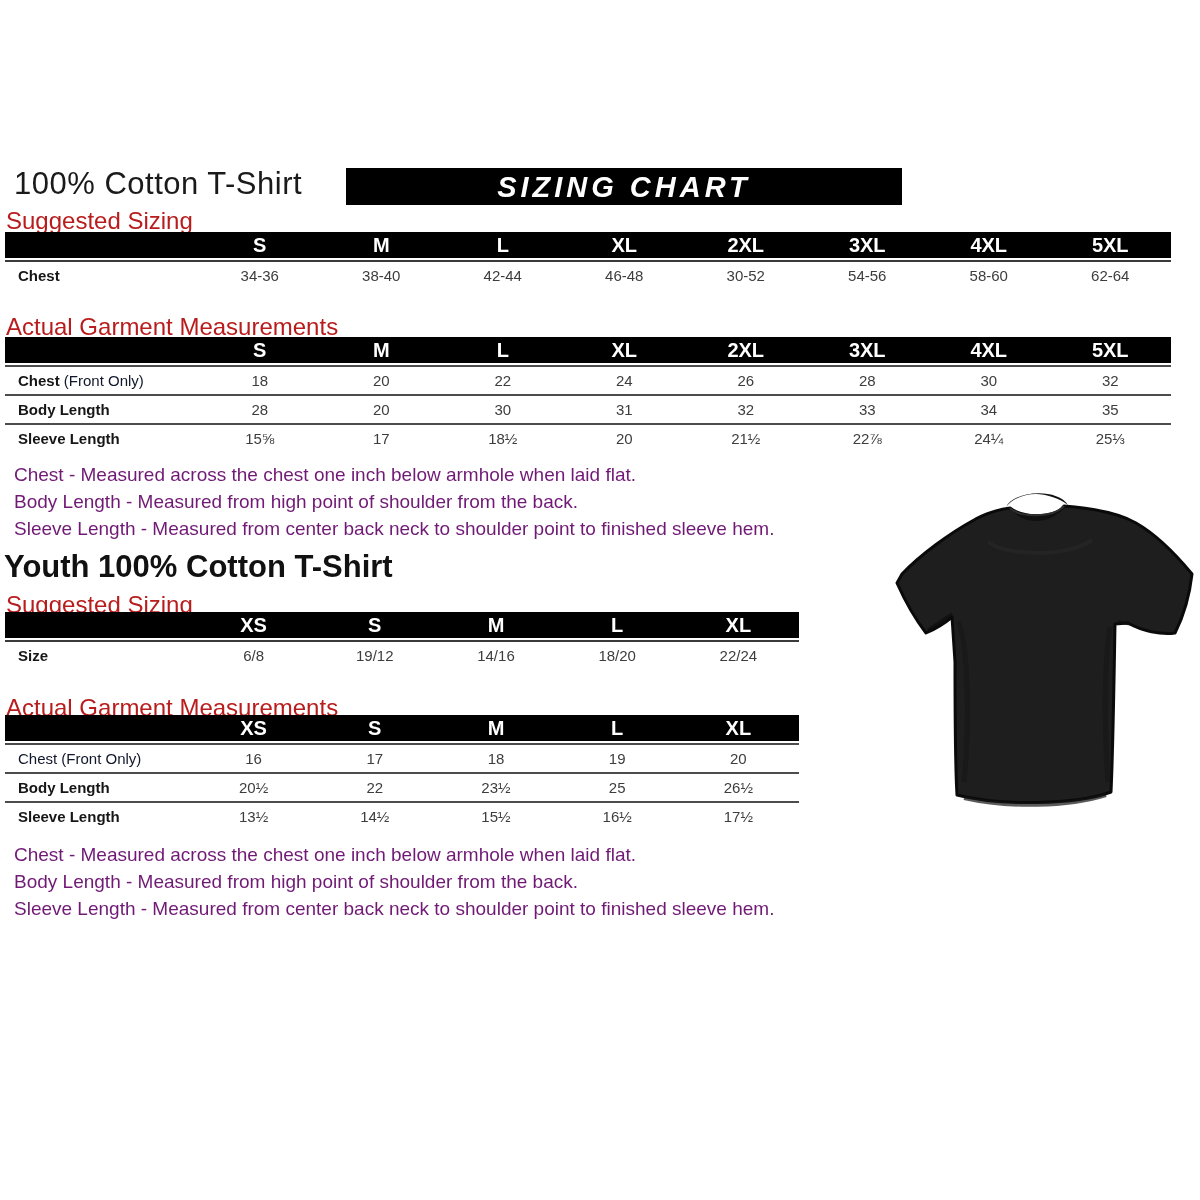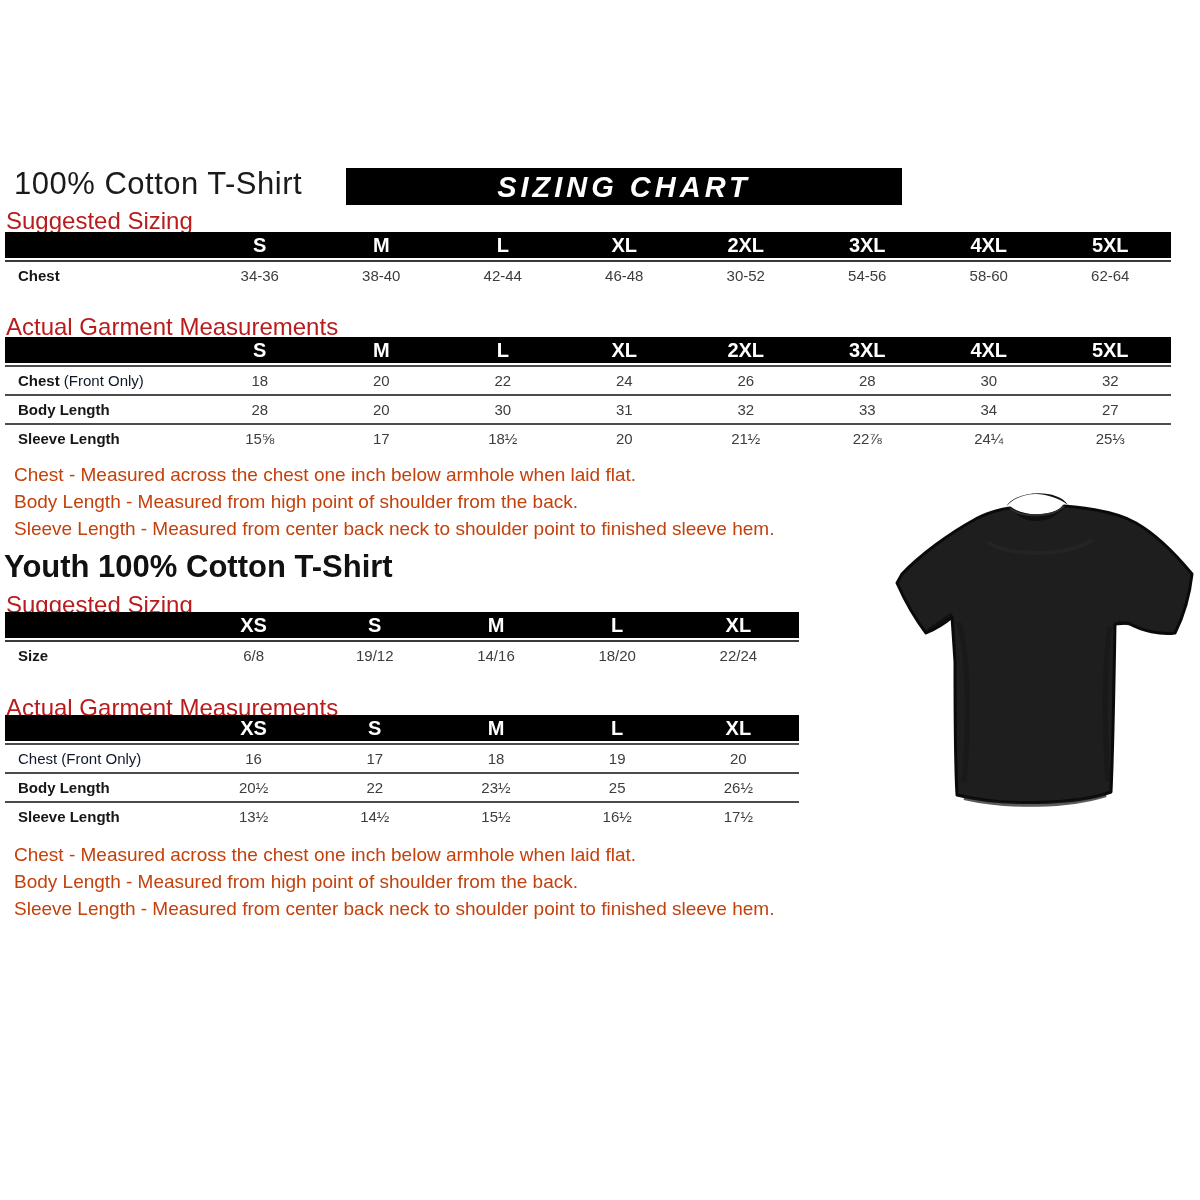--- a/index.html
+++ b/index.html
@@ -38,21 +38,21 @@
   table.sz tbody td {
     text-align:center; font-size:15px; color:#3d3d3d; height:27px;
     padding:0; border-top:2px solid #4c4c4c; vertical-align:middle;
   }
   table.sz.plain tbody td { border-top:2px solid #3a3a3a; }
   table.sz tbody td.lbl {
     text-align:left; padding-left:13px; color:#161616;
   }
   table.sz tbody td.lbl b { font-weight:700; }
   table.sz tbody td.lbl span { font-weight:400; color:#0f172a; }
-  .notes { position:absolute; left:14px; font-size:19px; color:#c2410c; line-height:27px; }
+  .notes { position:absolute; left:14px; font-size:19px; color:#701a75; line-height:27px; }
   .notes div { white-space:nowrap; }
   .tee-wrap { position:absolute; left:878px; top:462px; width:322px; height:356px; }
 </style>
 </head>
 <body>
 
 <div class="canvas">
 
   <div class="page-title">100% Cotton T-Shirt</div>
   <div class="banner">SIZING CHART</div>
@@ -116,21 +116,21 @@
         </tr>
         <tr>
           <td class="lbl"><b>Body Length</b></td>
           <td>28</td>
           <td>20</td>
           <td>30</td>
           <td>31</td>
           <td>32</td>
           <td>33</td>
           <td>34</td>
-          <td>27</td>
+          <td>35</td>
         </tr>
         <tr>
           <td class="lbl"><b>Sleeve Length</b></td>
           <td>15⅝</td>
           <td>17</td>
           <td>18½</td>
           <td>20</td>
           <td>21½</td>
           <td>22⅞</td>
           <td>24¼</td>

